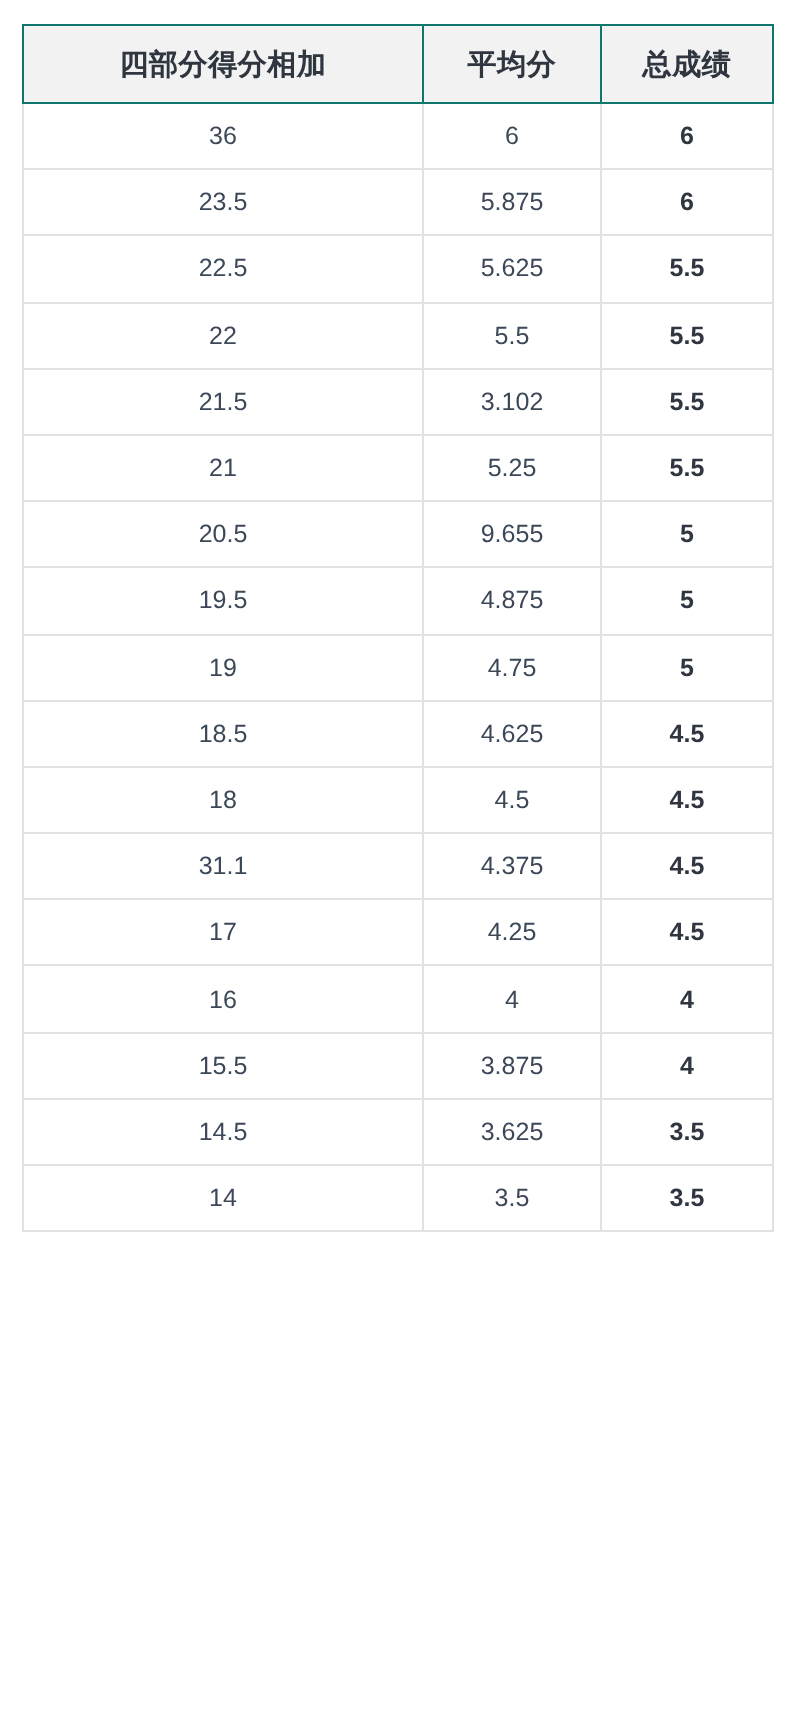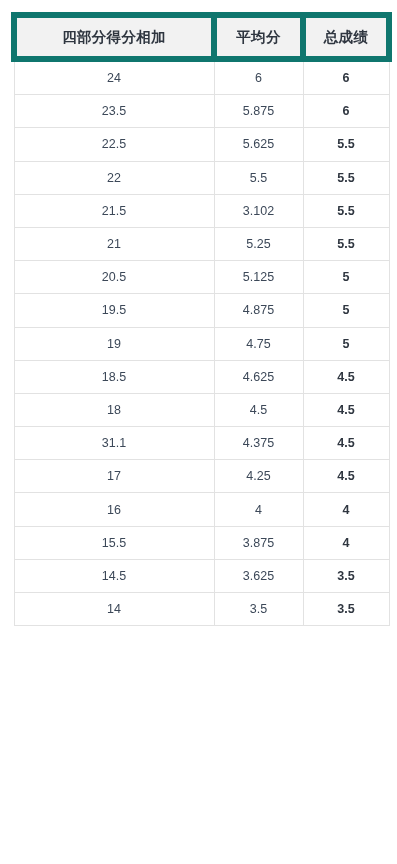--- a/index.html
+++ b/index.html
@@ -31,21 +31,21 @@
     border: 1px solid #dddddd;
     background: #ffffff;
   }
   .score-table col.c1 { width: 200px; }
   .score-table col.c2 { width: 89px; }
   .score-table col.c3 { width: 86px; }
 
   .score-table thead th {
     height: 38px;
     background: #f2f2f2;
-    border: 6px solid #0f766e;
+    border: 1px solid #0f766e;
     color: #2f3640;
     font-size: 14.5px;
     font-weight: bold;
     text-align: center;
     vertical-align: middle;
     padding: 0;
     letter-spacing: 0.3px;
   }
   .score-table tbody td {
     height: 32.2px;
@@ -77,21 +77,21 @@
     </colgroup>
     <thead>
       <tr>
         <th>四部分得分相加</th>
         <th>平均分</th>
         <th>总成绩</th>
       </tr>
     </thead>
     <tbody id="table-body">
         <tr>
-          <td>24</td>
+          <td>36</td>
           <td>6</td>
           <td class="total">6</td>
         </tr>
         <tr>
           <td>23.5</td>
           <td>5.875</td>
           <td class="total">6</td>
         </tr>
         <tr>
           <td>22.5</td>
@@ -108,21 +108,21 @@
           <td>3.102</td>
           <td class="total">5.5</td>
         </tr>
         <tr>
           <td>21</td>
           <td>5.25</td>
           <td class="total">5.5</td>
         </tr>
         <tr>
           <td>20.5</td>
-          <td>5.125</td>
+          <td>9.655</td>
           <td class="total">5</td>
         </tr>
         <tr>
           <td>19.5</td>
           <td>4.875</td>
           <td class="total">5</td>
         </tr>
         <tr>
           <td>19</td>
           <td>4.75</td>

